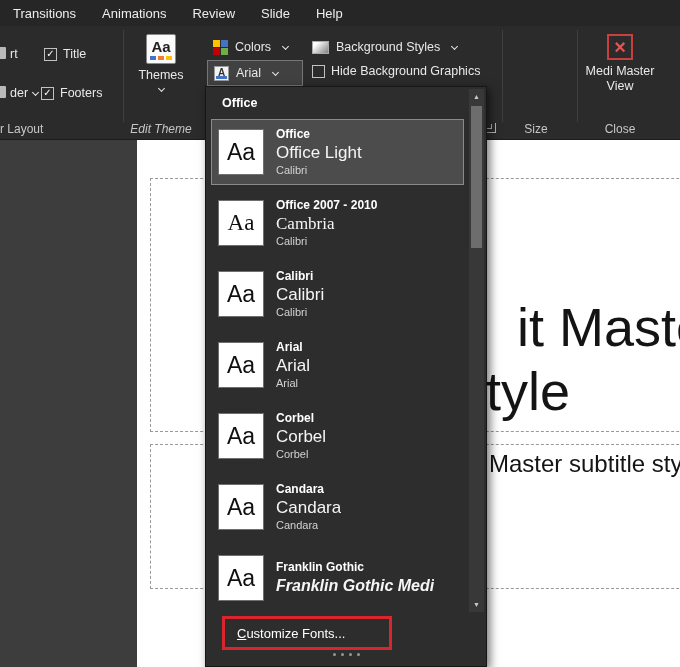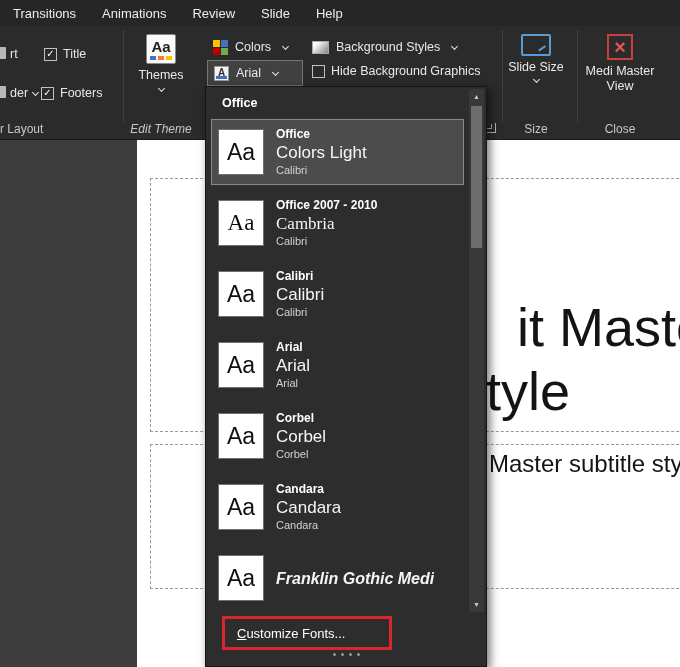--- a/index.html
+++ b/index.html
@@ -164,27 +164,20 @@
     <div class="cbrow" style="left:312px; top:38px;">
       <span class="cbbox"></span>
       <span>Hide Background Graphics</span>
     </div>
     <span class="launcher">
         <i></i>
       </span>
 
     <div class="sep" style="left:502px;"></div>
 
-    <div class="bigbtn" style="left:508px; top:8px; width:56px;">
-      <span class="size-icon">
-          <i></i>
-        </span>
-      <span class="lbl">Slide Size</span>
-      <span class="chev" style="margin-left:0; margin-top:2px;"></span>
-    </div>
     <div class="grouplabel" style="left:508px; width:56px;text-align:center;">Size</div>
 
     <div class="sep" style="left:577px;"></div>
 
     <div class="bigbtn" style="left:584px; top:8px; width:72px;">
       <span class="close-icon">
         <span>×</span>
       </span>
       <span class="lbl">Medi Master View</span>
     </div>
@@ -202,21 +195,21 @@
   </div>
 
   <div class="dropdown">
     <div class="dd-header">Office</div>
 
     <div class="dd-items">
       <div class="dd-item selected">
         <span class="thumb">Aa</span>
         <span class="dd-text">
           <span class="dd-name">Office</span>
-          <span class="dd-primary">Colors Light</span>
+          <span class="dd-primary">Office Light</span>
           <span class="dd-secondary">Calibri</span>
         </span>
       </div>
       <div class="dd-item">
         <span class="thumb">Aa</span>
         <span class="dd-text">
           <span class="dd-name">Office 2007 - 2010</span>
           <span class="dd-primary">Cambria</span>
           <span class="dd-secondary">Calibri</span>
         </span>
@@ -249,20 +242,21 @@
         <span class="thumb">Aa</span>
         <span class="dd-text">
           <span class="dd-name">Candara</span>
           <span class="dd-primary">Candara</span>
           <span class="dd-secondary">Candara</span>
         </span>
       </div>
       <div class="dd-item">
         <span class="thumb">Aa</span>
         <span class="dd-text">
+          <span class="dd-name">Franklin Gothic</span>
           <span class="dd-primary">Franklin Gothic Medi</span>
         </span>
       </div>
     </div>
 
     <div class="scrollbar">
       <span class="scroll-btn up">▲</span>
       <span class="scroll-thumb"></span>
       <span class="scroll-btn down">▼</span>
     </div>

